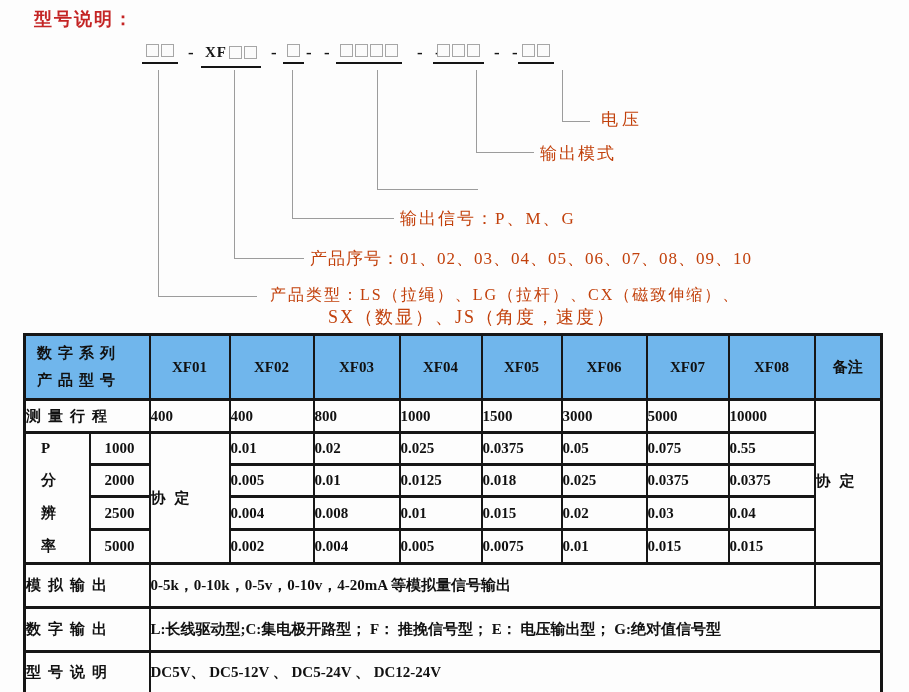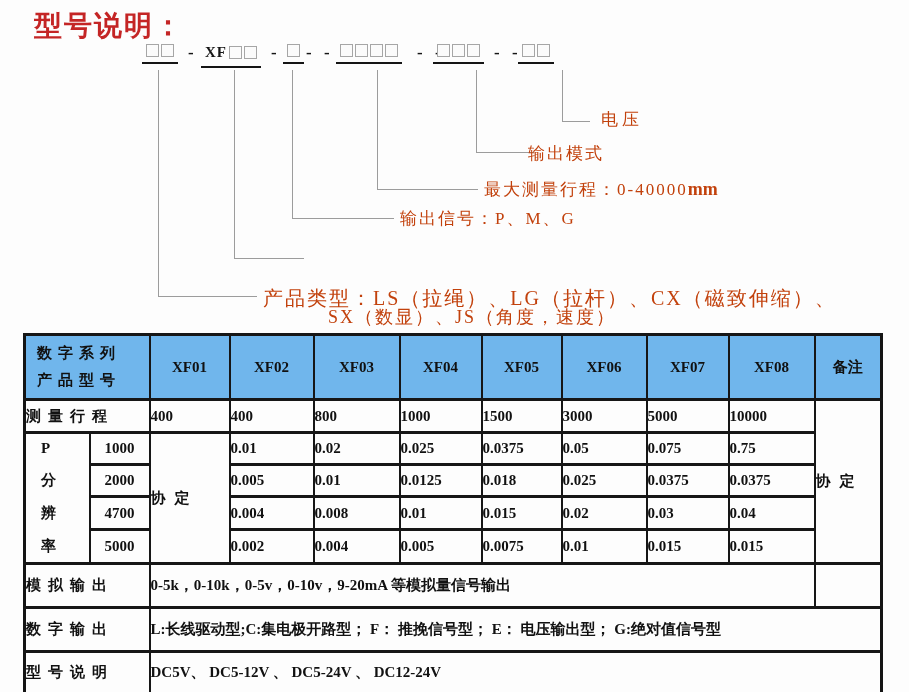--- a/index.html
+++ b/index.html
@@ -2,21 +2,21 @@
 <html><head>
 <meta charset="utf-8">
 <style>
   html,body{margin:0;padding:0;background:#ffffff;}
   .stage{
     position:relative;width:909px;height:692px;overflow:hidden;background:#fdfdfd;
     font-family:"Liberation Serif","DejaVu Serif",serif;color:#1b1b1b;
   }
   
   .page-title{
-    position:absolute;left:34px;top:7px;font-size:28px;font-weight:bold;
+    position:absolute;left:34px;top:7px;font-size:18px;font-weight:bold;
     color:#c42525;letter-spacing:2px;
     font-family:Liberation Mono, monospace;
   }
   
   .cg{
     position:absolute;top:42px;display:flex;align-items:center;gap:2px;
     padding:2px 4px 5px 4px;border-bottom:2px solid #151515;
   }
   .box{width:13px;height:13px;border:1px solid #a6a6a6;background:#fbfbfb;box-sizing:border-box;}
   .xf{font-size:15px;font-weight:bold;letter-spacing:1px;color:#161616;}
@@ -113,24 +113,24 @@
   <div class="vline" style="left:292px;height:148px"></div>
   <div class="hline" style="left:292px;top:218px;width:102px"></div>
 
   <div class="vline" style="left:234px;height:188px"></div>
   <div class="hline" style="left:234px;top:258px;width:70px"></div>
 
   <div class="vline" style="left:158px;height:226px"></div>
   <div class="hline" style="left:158px;top:296px;width:99px"></div>
 
   <div class="callout" style="left:601px;top:108px;letter-spacing:4px">电压</div>
-  <div class="callout" style="left:528px;top:142px">输出模式</div>
-  <div class="callout" style="left:484px;top:178px"><span>最大测量行程：0-40000</span><span class="unit">mm</span></div>
+  <div class="callout" style="left:540px;top:142px">输出模式</div>
   <div class="callout" style="left:400px;top:207px">输出信号：P、M、G</div>
-  <div class="callout" style="left:263px;top:285px;font-size:20px">产品类型：LS（拉绳）、LG（拉杆）、CX（磁致伸缩）、</div>
+  <div class="callout" style="left:310px;top:247px;letter-spacing:1px">产品序号：01、02、03、04、05、06、07、08、09、10</div>
+  <div class="callout" style="left:270px;top:285px;font-size:16px">产品类型：LS（拉绳）、LG（拉杆）、CX（磁致伸缩）、</div>
   <div class="callout" style="left:328px;top:305px;font-size:18px">SX（数显）、JS（角度，速度）</div>
 
   <table class="spec">
     <colgroup>
       <col style="width:65px">
         <col style="width:60px">
         <col style="width:80px">
       <col style="width:84px">
         <col style="width:86px">
         <col style="width:82px">
@@ -183,34 +183,34 @@
         </div>
       </td>
       <td class="c">1000</td>
       <td rowspan="4" class="agree bl3">协定</td>
       <td class="pl bl3">0.01</td>
       <td class="pl">0.02</td>
       <td class="pl">0.025</td>
       <td class="pl bl3">0.0375</td>
       <td class="pl bl3">0.05</td>
       <td class="pl">0.075</td>
-      <td class="pl">0.75</td>
+      <td class="pl">0.55</td>
     </tr>
     <tr class="h32">
       <td class="c">2000</td>
       <td class="pl bl3">0.005</td>
       <td class="pl">0.01</td>
       <td class="pl">0.0125</td>
       <td class="pl bl3">0.018</td>
       <td class="pl bl3">0.025</td>
       <td class="pl">0.0375</td>
       <td class="pl">0.0375</td>
     </tr>
     <tr class="h32">
-      <td class="c">4700</td>
+      <td class="c">2500</td>
       <td class="pl bl3">0.004</td>
       <td class="pl">0.008</td>
       <td class="pl">0.01</td>
       <td class="pl bl3">0.015</td>
       <td class="pl bl3">0.02</td>
       <td class="pl">0.03</td>
       <td class="pl">0.04</td>
     </tr>
     <tr class="h34">
       <td class="c">5000</td>
@@ -218,21 +218,21 @@
       <td class="pl">0.004</td>
       <td class="pl">0.005</td>
       <td class="pl bl3">0.0075</td>
       <td class="pl bl3">0.01</td>
       <td class="pl">0.015</td>
       <td class="pl">0.015</td>
     </tr>
 
     <tr class="h44">
       <td colspan="2" class="rowlabel">模拟输出</td>
-      <td colspan="8" class="pl bl3">0-5k，0-10k，0-5v，0-10v，9-20mA 等模拟量信号输出</td>
+      <td colspan="8" class="pl bl3">0-5k，0-10k，0-5v，0-10v，4-20mA 等模拟量信号输出</td>
       <td></td>
     </tr>
 
     <tr class="h44">
       <td colspan="2" class="rowlabel">数字输出</td>
       <td colspan="9" class="pl bl3">L:长线驱动型;C:集电极开路型； F： 推挽信号型； E： 电压输出型； G:绝对值信号型</td>
     </tr>
 
     <tr class="h42">
       <td colspan="2" class="rowlabel">型号说明</td>

